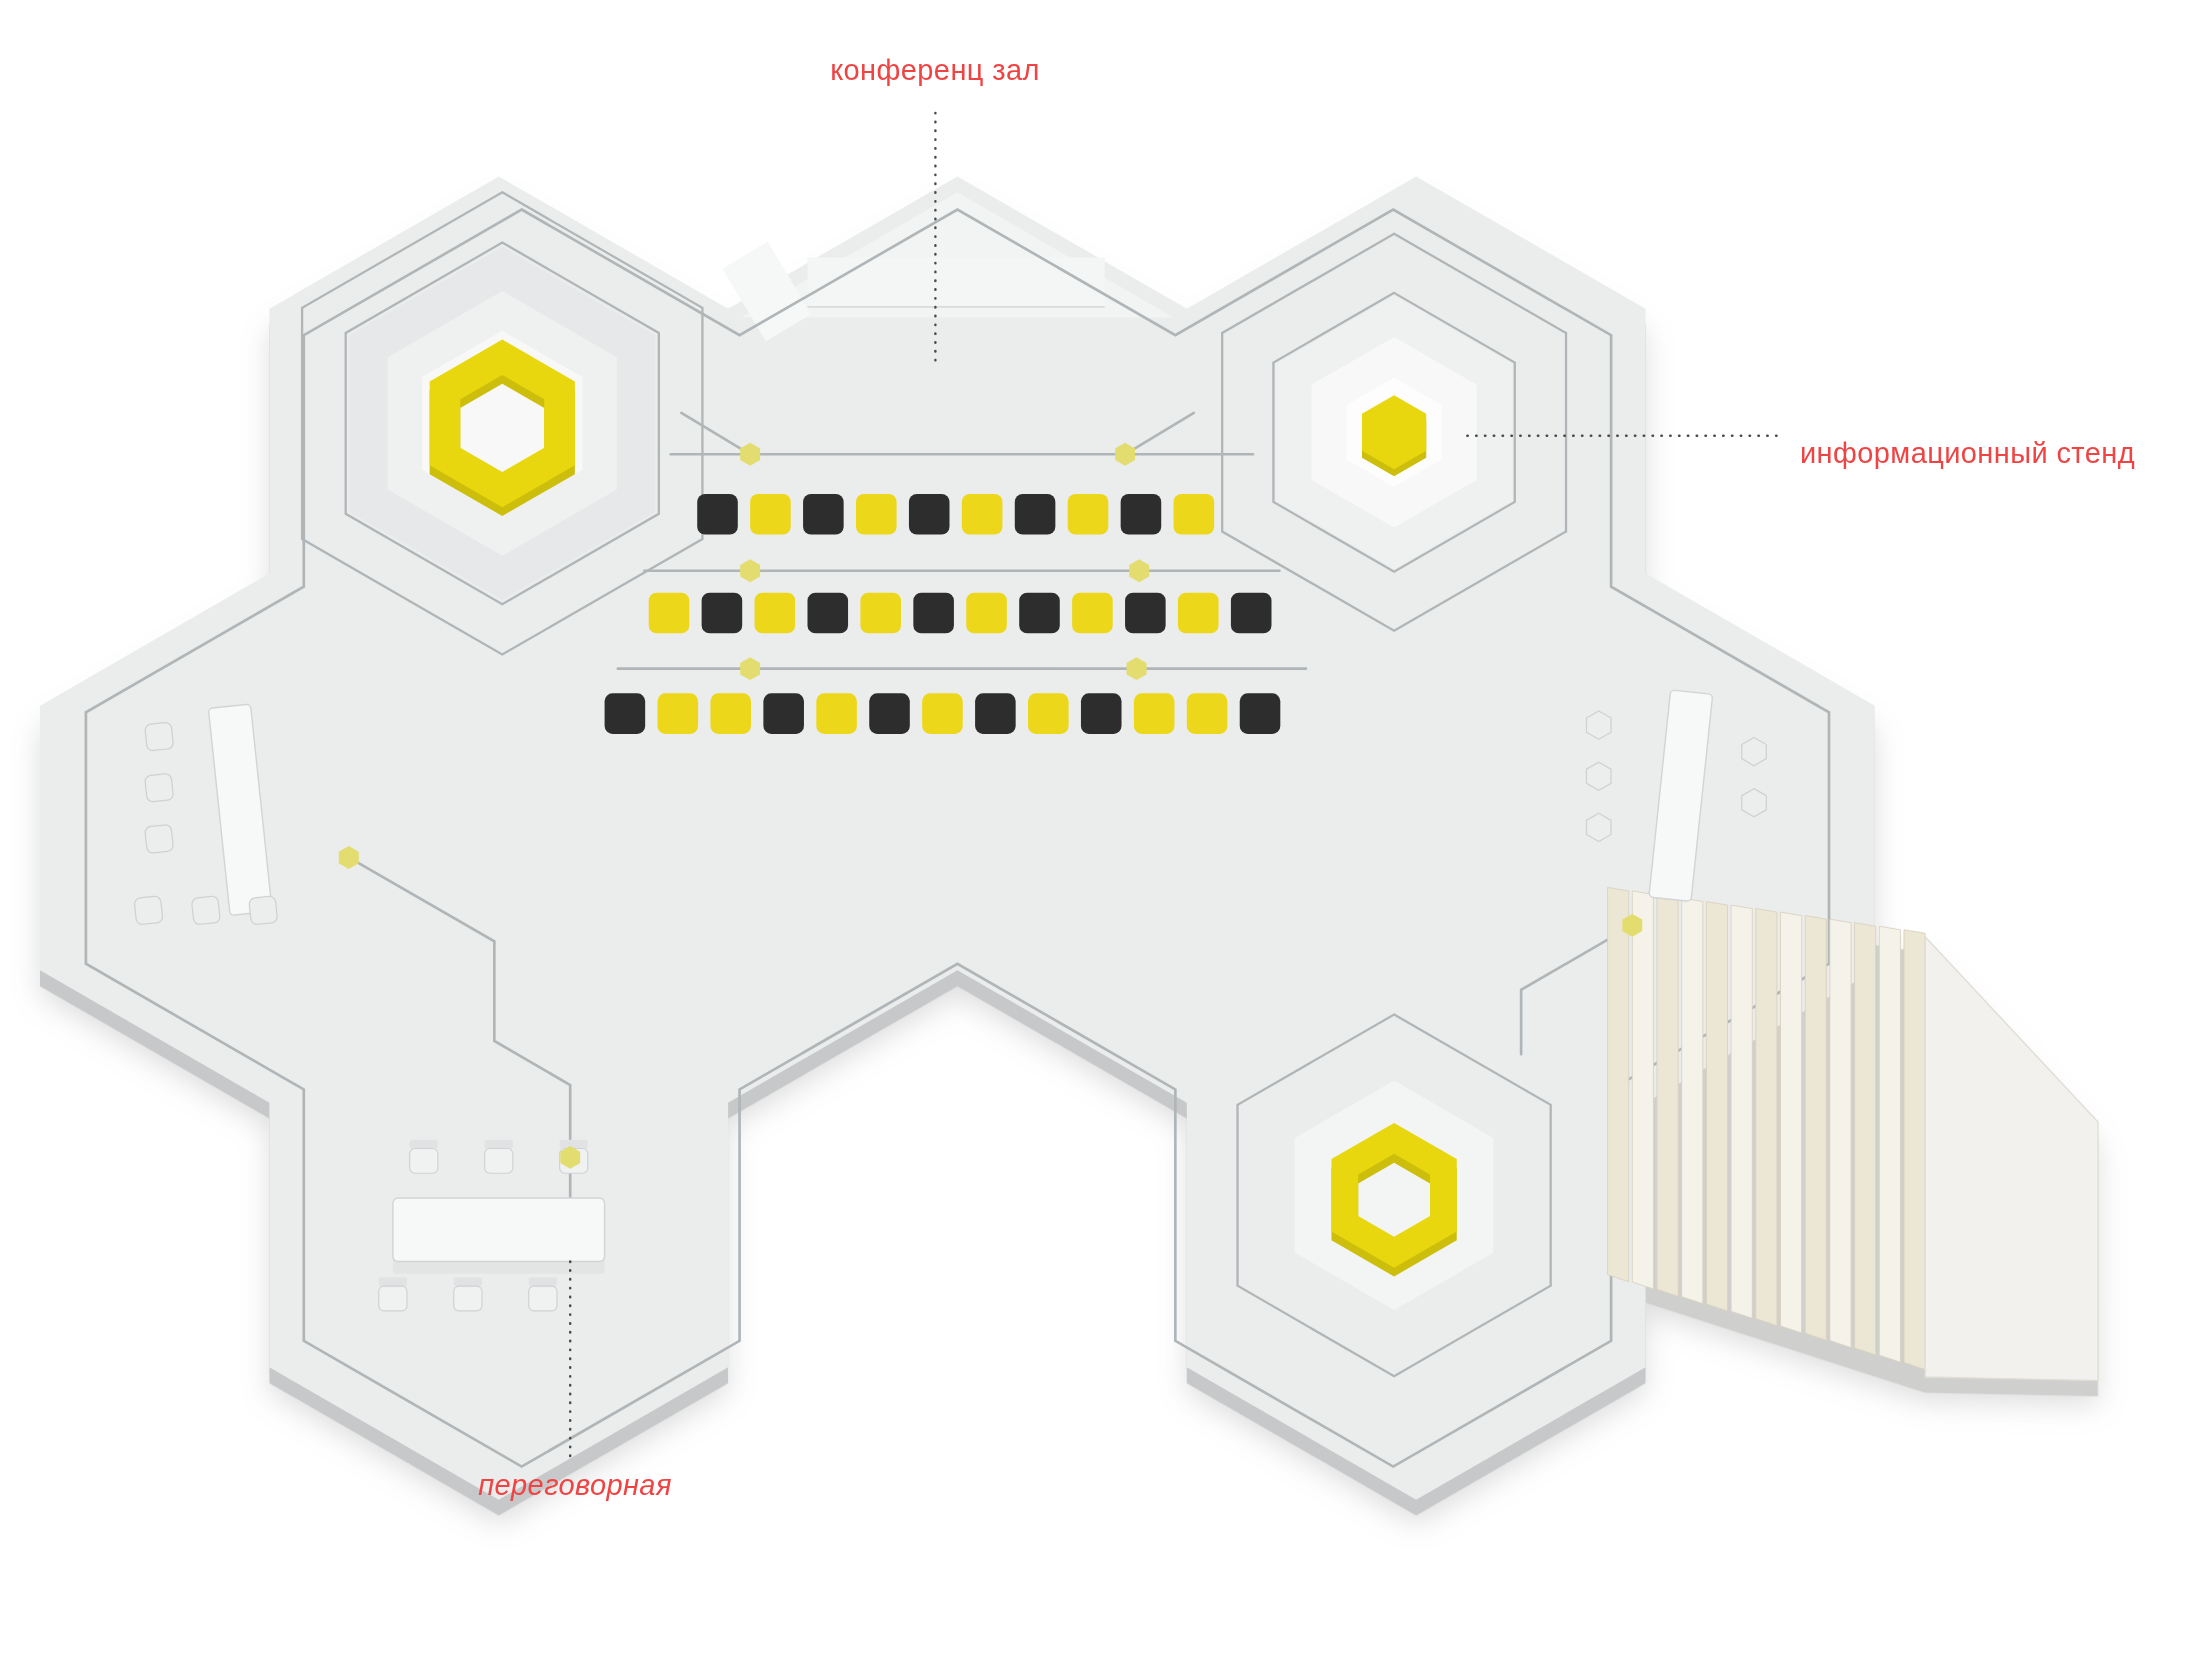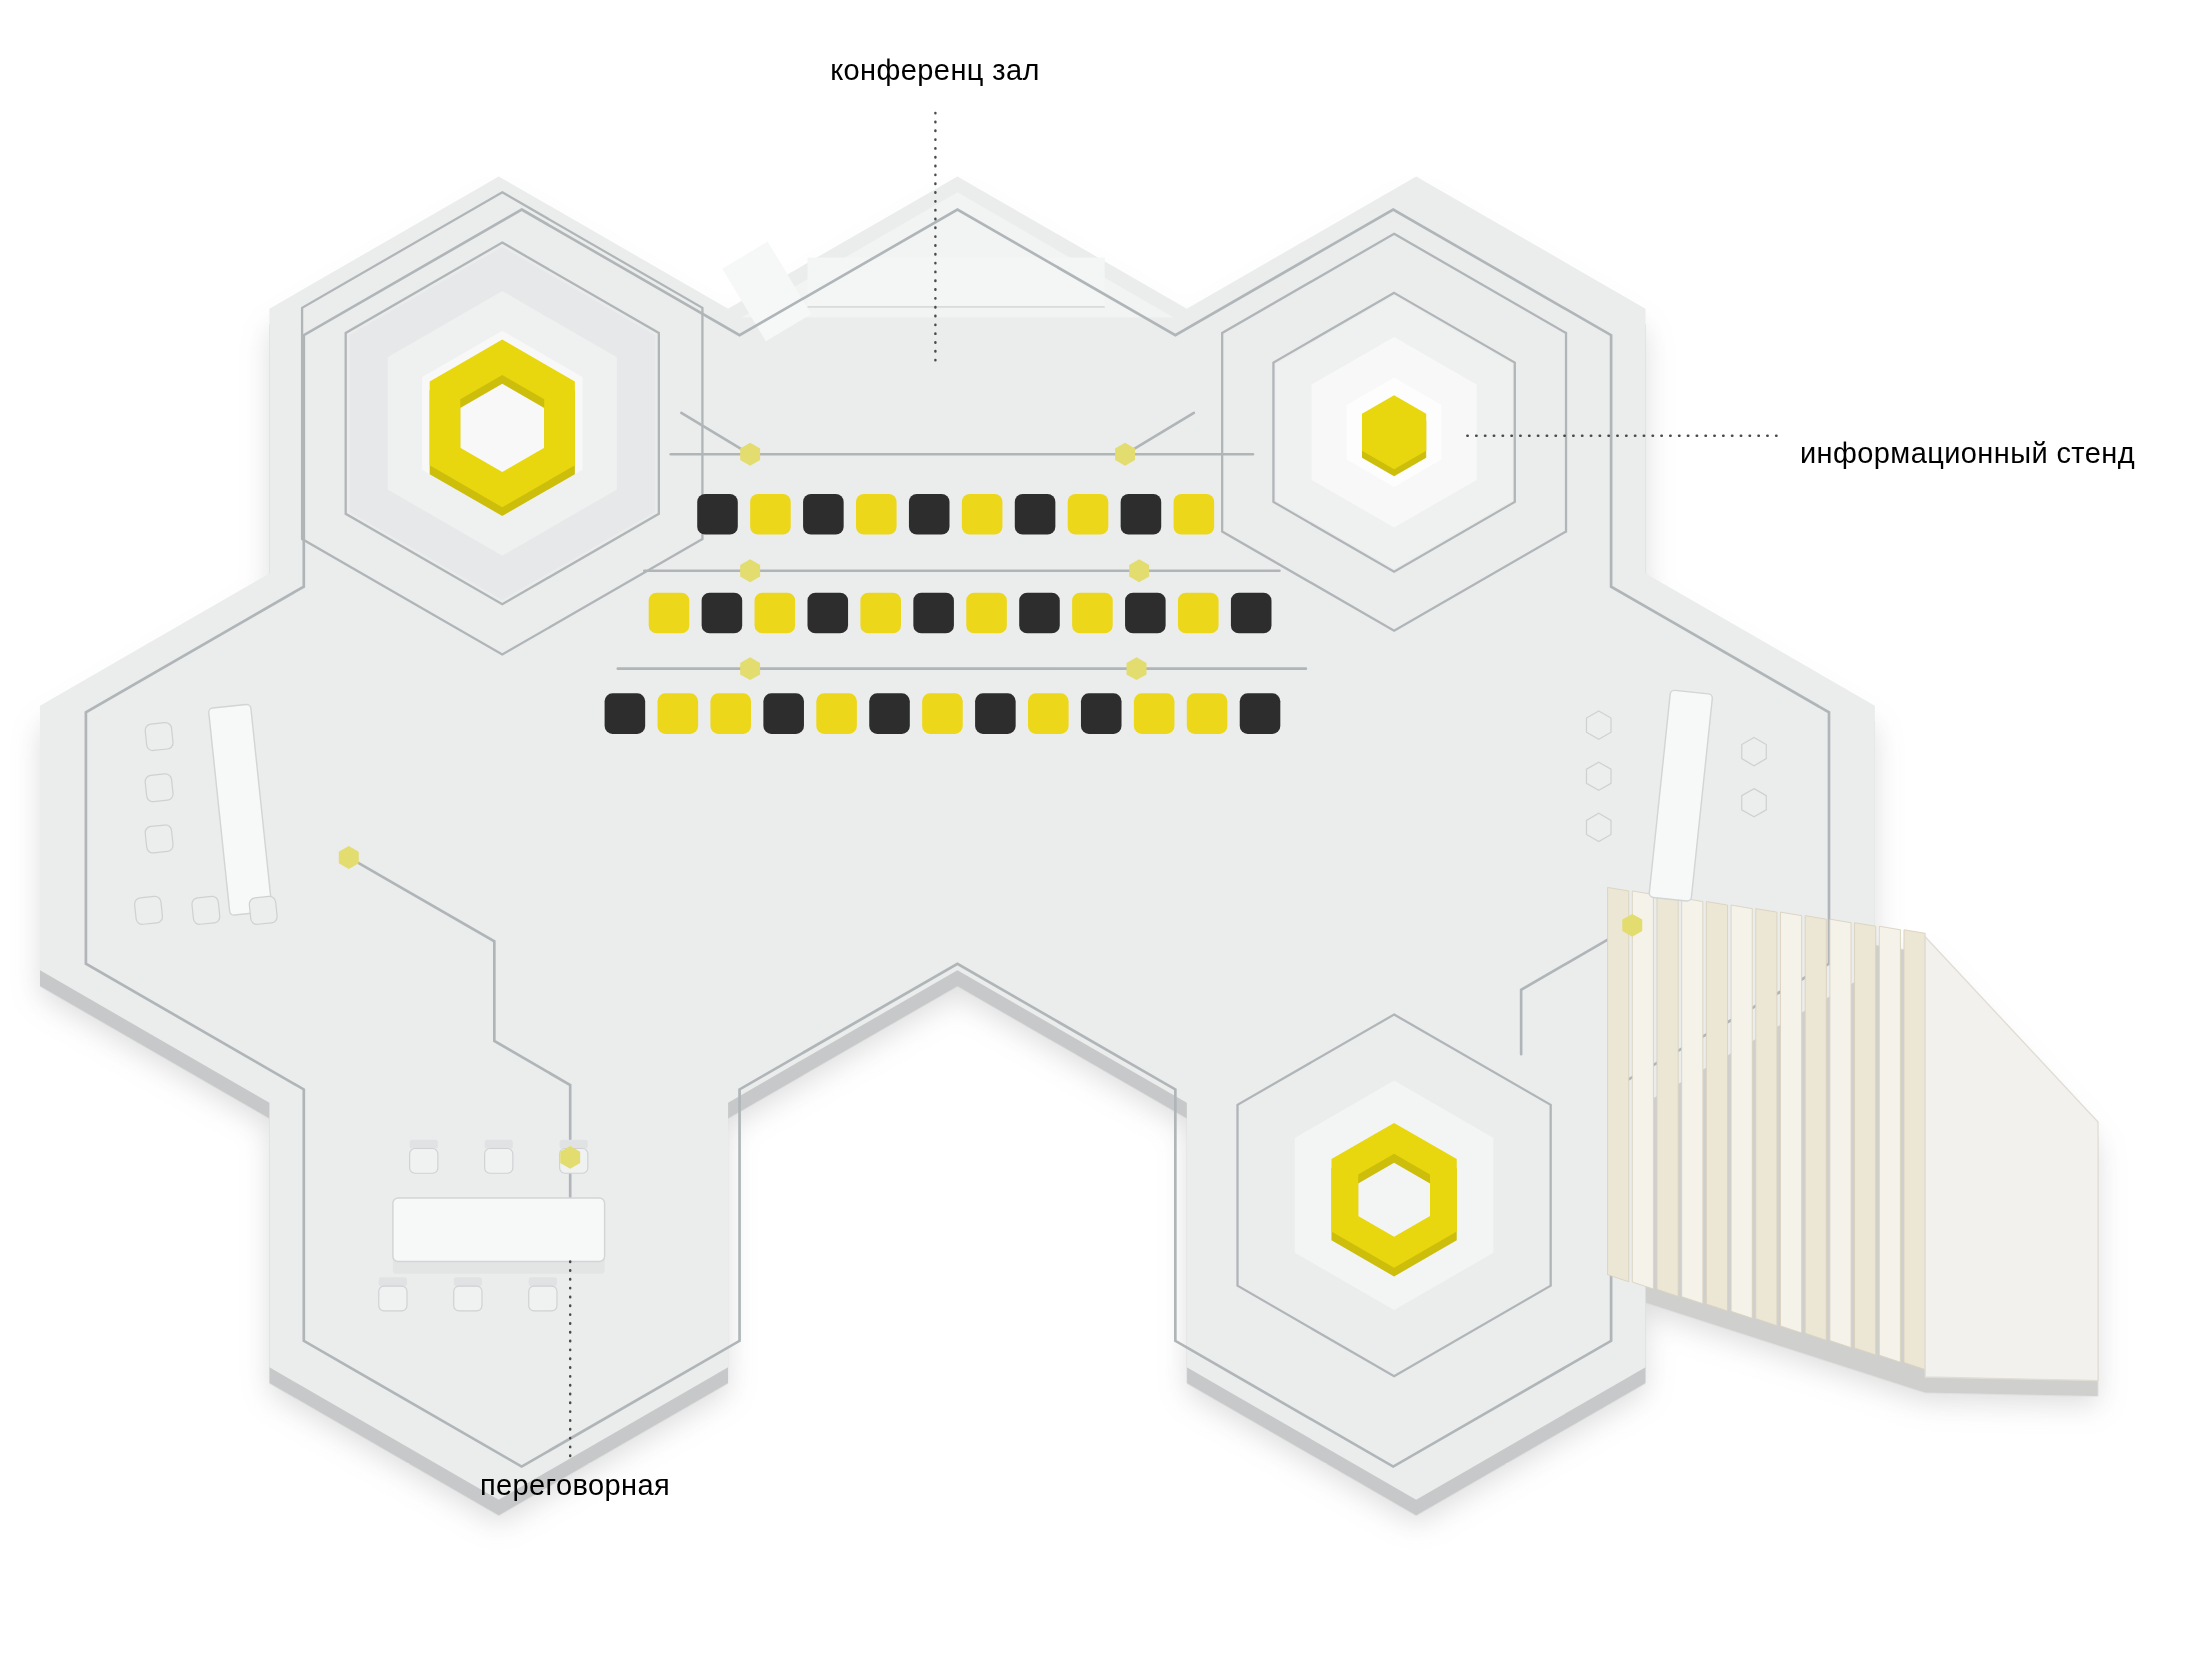--- a/index.html
+++ b/index.html
@@ -1,19 +1,19 @@
 <!DOCTYPE html>
 <html style="font-size:14px"><head>
 <meta charset="utf-8">
 <style>
   html,body{margin:0;padding:0;background:#ffffff;}
   .stage{position:relative;width:2206px;height:1654px;background:#ffffff;overflow:hidden;
          font-family:"Liberation Sans",sans-serif;}
   #plan-svg{position:absolute;left:0;top:0;width:2206px;height:1654px;}
-  .label{position:absolute;font-size:29px;line-height:1.2;color:#000000;white-space:nowrap;
+  .label{position:absolute;font-size:29px;line-height:1.2;color:#ef4444;white-space:nowrap;
          letter-spacing:0.4px;}
   #g-extrusion{filter:drop-shadow(0 10px 16px rgba(70,70,70,.18));}
 </style>
 </head>
 <body>
 
 <div class="stage">
   <svg id="plan-svg" viewBox="0 0 2500 1875">
     <g id="g-extrusion">
         <polygon points="565,200 825,350 1085,200 1345,350 1605,200 1865,350 1865,650 2125,800 2125,1100 1865,1250 1865,1550 1605,1700 1345,1550 1345,1250 1085,1100 825,1250 825,1550 565,1700 305,1550 305,1250 45,1100 45,800 305,650 305,350" fill="#c6c8c9" transform="translate(0,18)"></polygon>
@@ -157,15 +157,15 @@
         <line x1="1060" y1="128" x2="1060" y2="416" stroke="#4a4a4a" stroke-width="2.8" stroke-linecap="round" stroke-dasharray="0.5 9.5"></line>
         <line x1="1663" y1="494" x2="2016" y2="494" stroke="#4a4a4a" stroke-width="2.8" stroke-linecap="round" stroke-dasharray="0.5 9.5"></line>
         <line x1="646" y1="1430" x2="646" y2="1652" stroke="#4a4a4a" stroke-width="2.8" stroke-linecap="round" stroke-dasharray="0.5 9.5"></line>
       </g>
   </svg>
 
   <div class="label" style="left:935px;top:53px;transform:translateX(-50%);">конференц зал</div>
 
   <div class="label" style="left:1800px;top:436px;">информационный стенд</div>
 
-  <div class="label" style="left:575px;top:1468px;transform:translateX(-50%);">переговорная</div>
+  <div class="label" style="left:575px;top:1468px;transform:translateX(-50%);font-style:italic;">переговорная</div>
 </div>
 
 
 </body></html>

